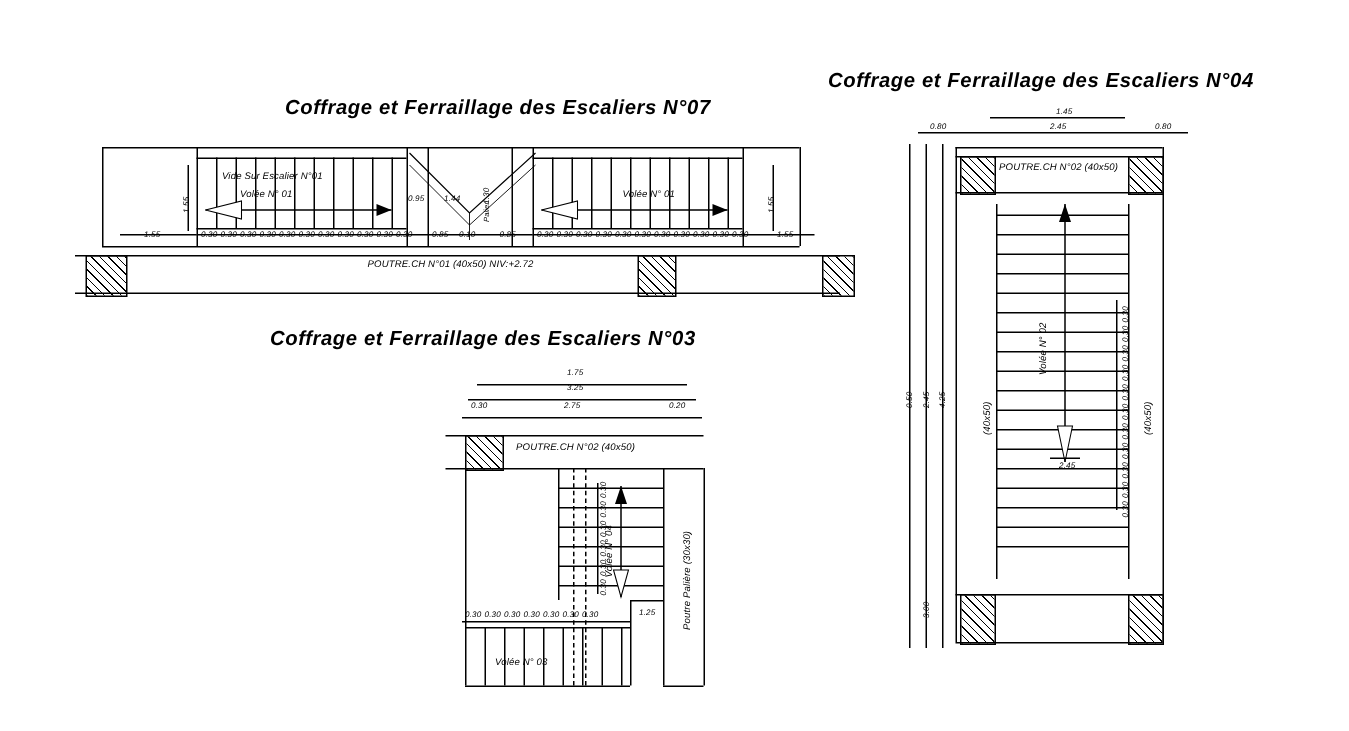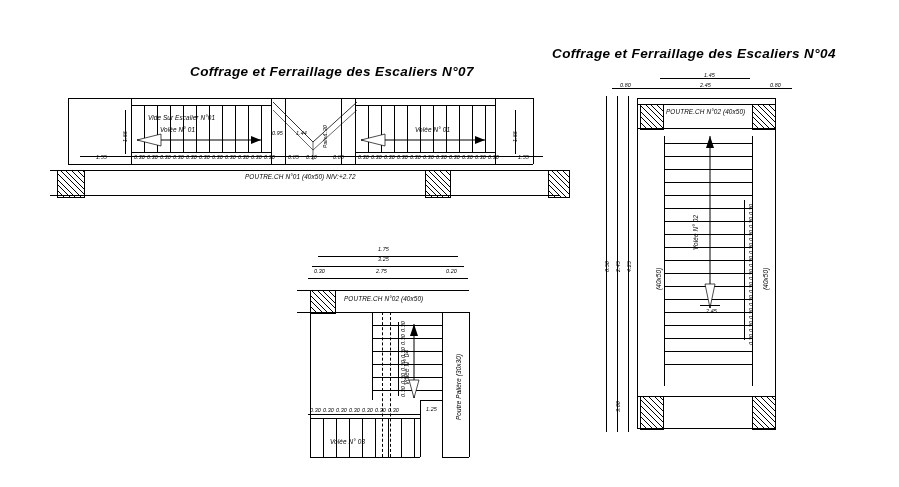--- a/index.html
+++ b/index.html
@@ -79,20 +79,21 @@
   }
   svg { position: absolute; overflow: visible; }
 </style>
 </head>
 <body>
 
 <div class="stage">
 
   <div class="ttl t1" style="left:190px; top:64px;">Coffrage  et  Ferraillage  des  Escaliers  N°07</div>
   <div class="ttl t1" style="left:552px; top:46px;">Coffrage  et  Ferraillage  des  Escaliers  N°04</div>
+  <div class="ttl t1" style="left:180px; top:218px;">Coffrage  et  Ferraillage  des  Escaliers  N°03</div>
 
   <div style="position:absolute; left:0; top:0;">
 
     <div class="line h" style="left:68px; top:98px; width:465px;"></div>
     <div class="line h" style="left:68px; top:164px; width:465px;"></div>
     <div class="line v" style="left:68px; top:98px; height:66px;"></div>
     <div class="line v" style="left:533px; top:98px; height:66px;"></div>
 
     <div class="line v" style="left:131px; top:98px; height:66px;"></div>
     <div class="line v" style="left:271px; top:98px; height:66px;"></div>

